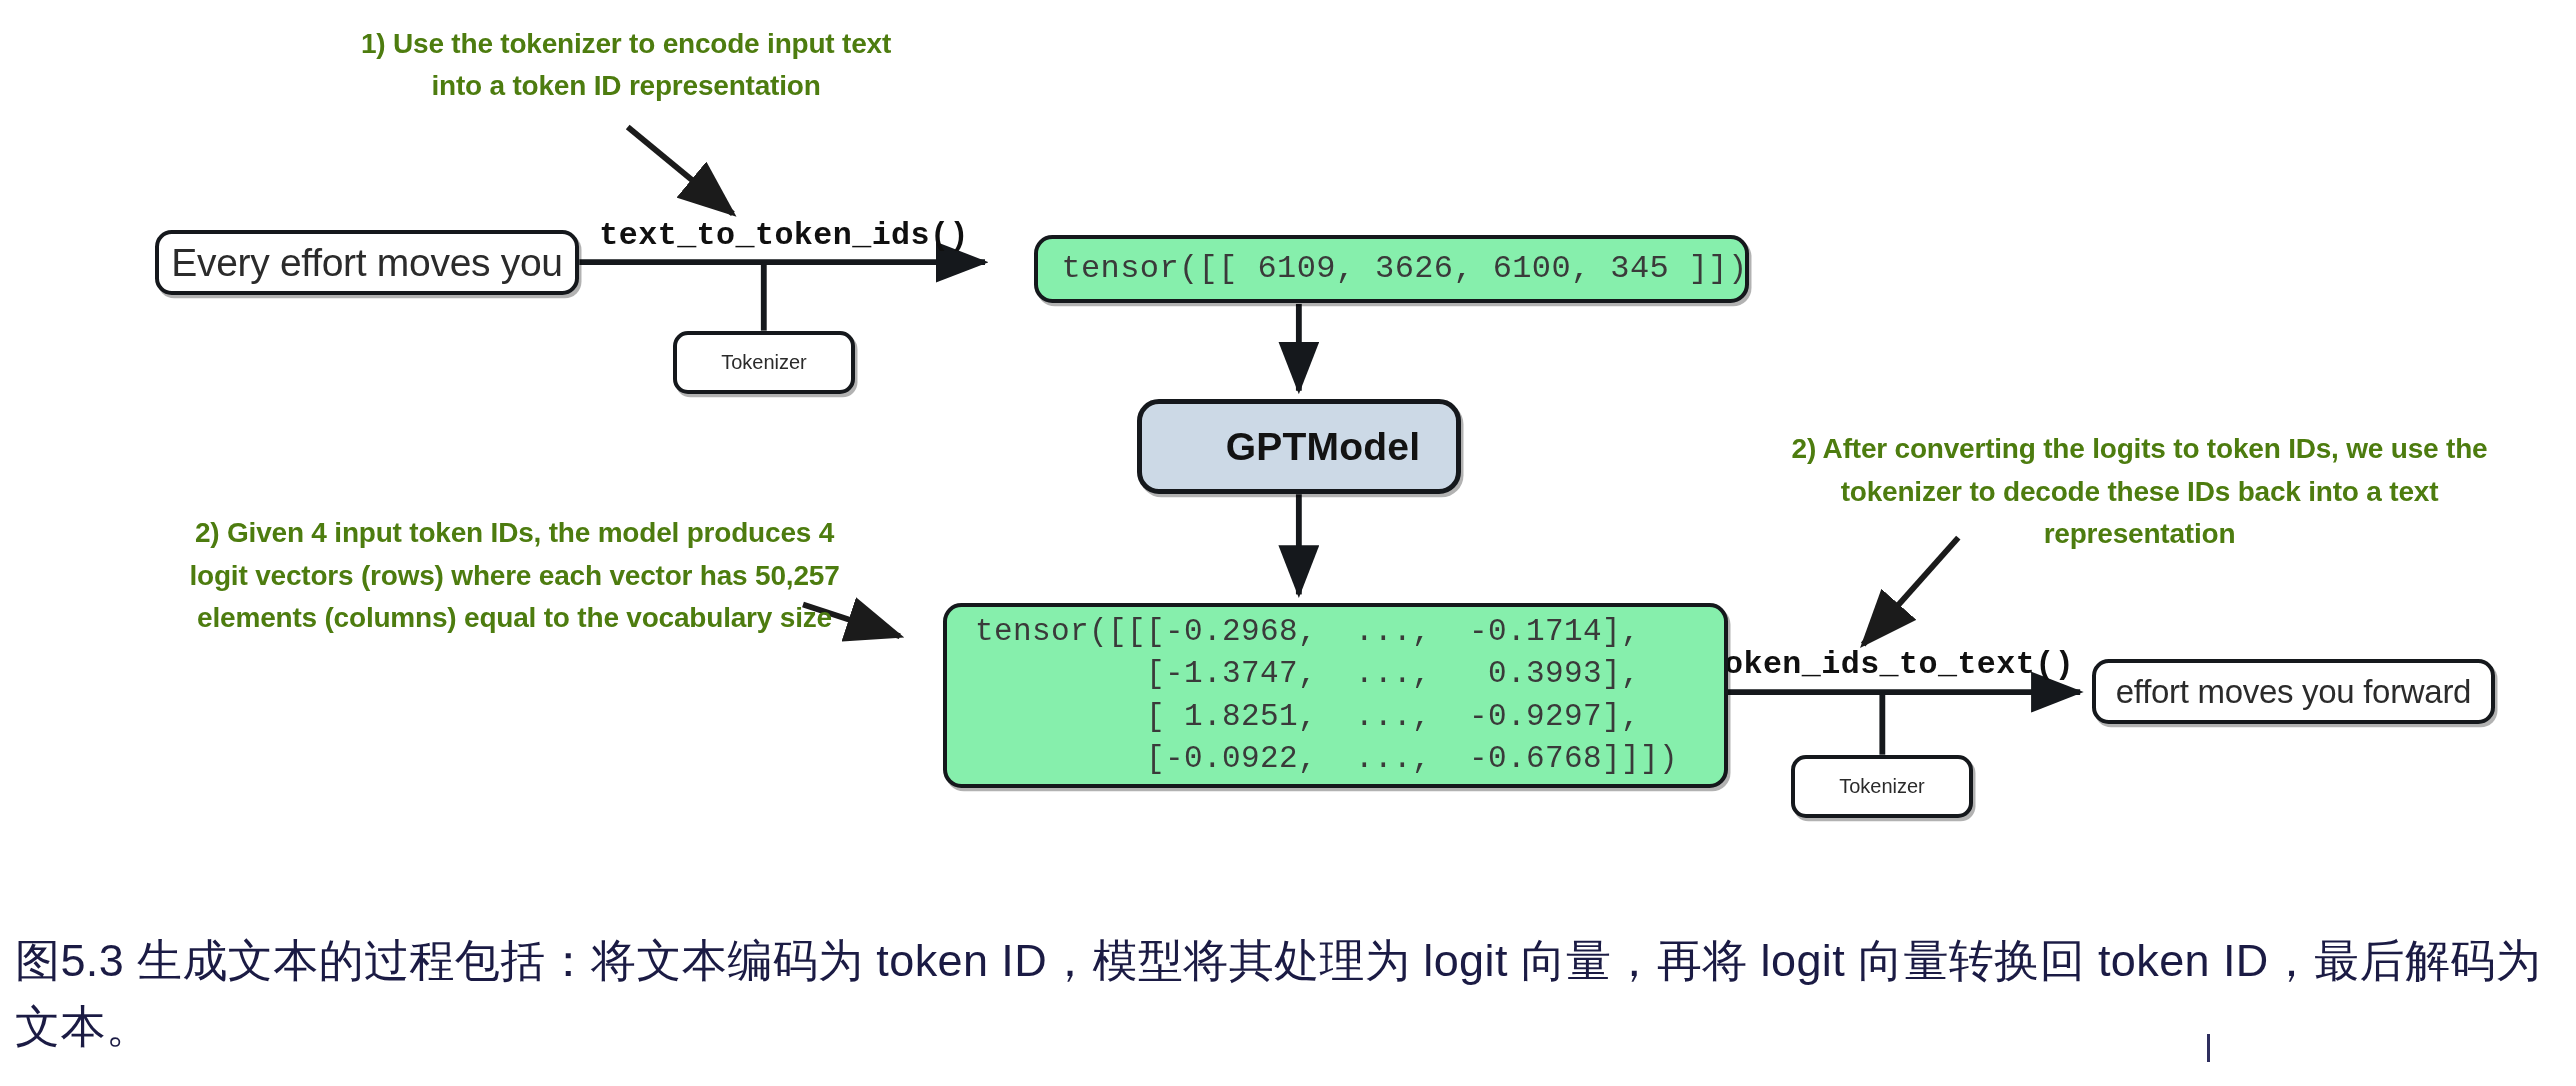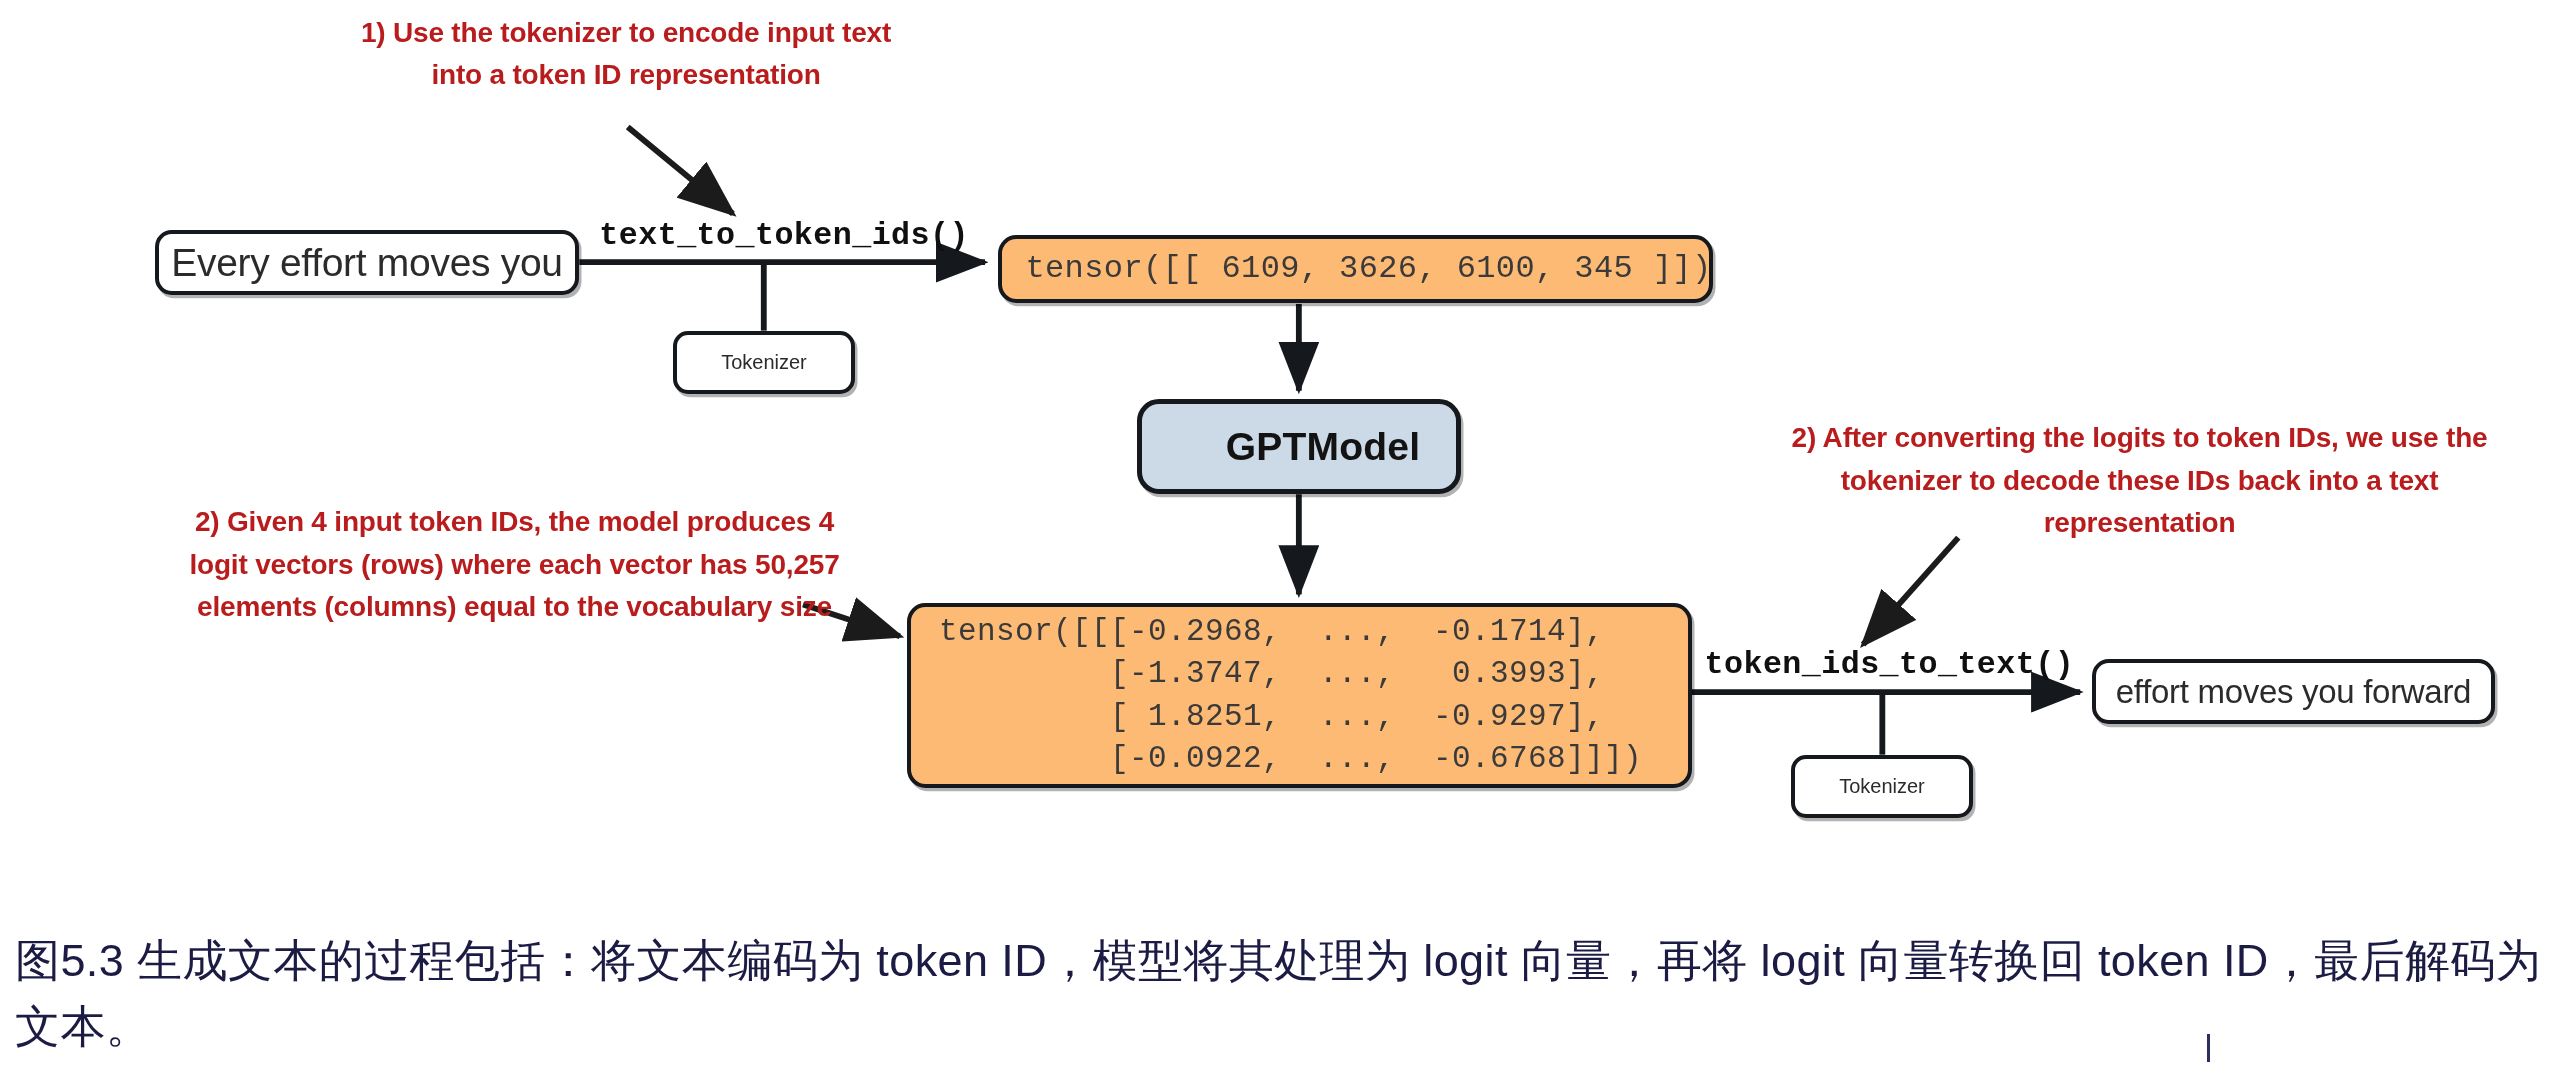--- a/index.html
+++ b/index.html
@@ -68,24 +68,25 @@
     color: #131313;
     letter-spacing: 0.2px;
   }
 
   
   .codebox {
     position: absolute;
     box-sizing: border-box;
     border: 4.2px solid #15181c;
     border-radius: 18.4px;
-    background: #fdba74;
+    background: #86efac;
     box-shadow: 2.5px 3.3px 0 rgba(0,0,0,0.30);
     display: flex;
     align-items: center;
+    margin-left: 36px;
   }
   .codebox pre {
     margin: 0;
     font-family: "Liberation Mono", "DejaVu Sans Mono", monospace;
     font-size: 31px;
     line-height: 1.36;
     color: #3a3a3a;
     white-space: pre;
     letter-spacing: 0.4px;
   }
@@ -95,27 +96,28 @@
   #box-token-ids pre { padding-left: 23.4px; font-size: 32px; }
 
   #box-logits {
     left: 907px; top: 603px; width: 785px; height: 185px;
   }
   #box-logits pre { padding-left: 28px; }
 
   
   .note {
     position: absolute;
-    color: #b91c1c;
+    color: #4d7c0f;
     font-family: "Liberation Sans", sans-serif;
     font-weight: 700;
     font-size: 28px;
     line-height: 1.52;
     text-align: center;
     letter-spacing: -0.2px;
+    margin-top: 11px;
   }
   #note-1 { left: 334px;  top: 11.7px;  width: 584px; }
   #note-2 { left: 185px;  top: 501px; width: 659px; }
   #note-3 { left: 1768px; top: 417px; width: 743px; }
 
   
   #caption {
     position: absolute;
     left: 15px;
     top: 928px;

